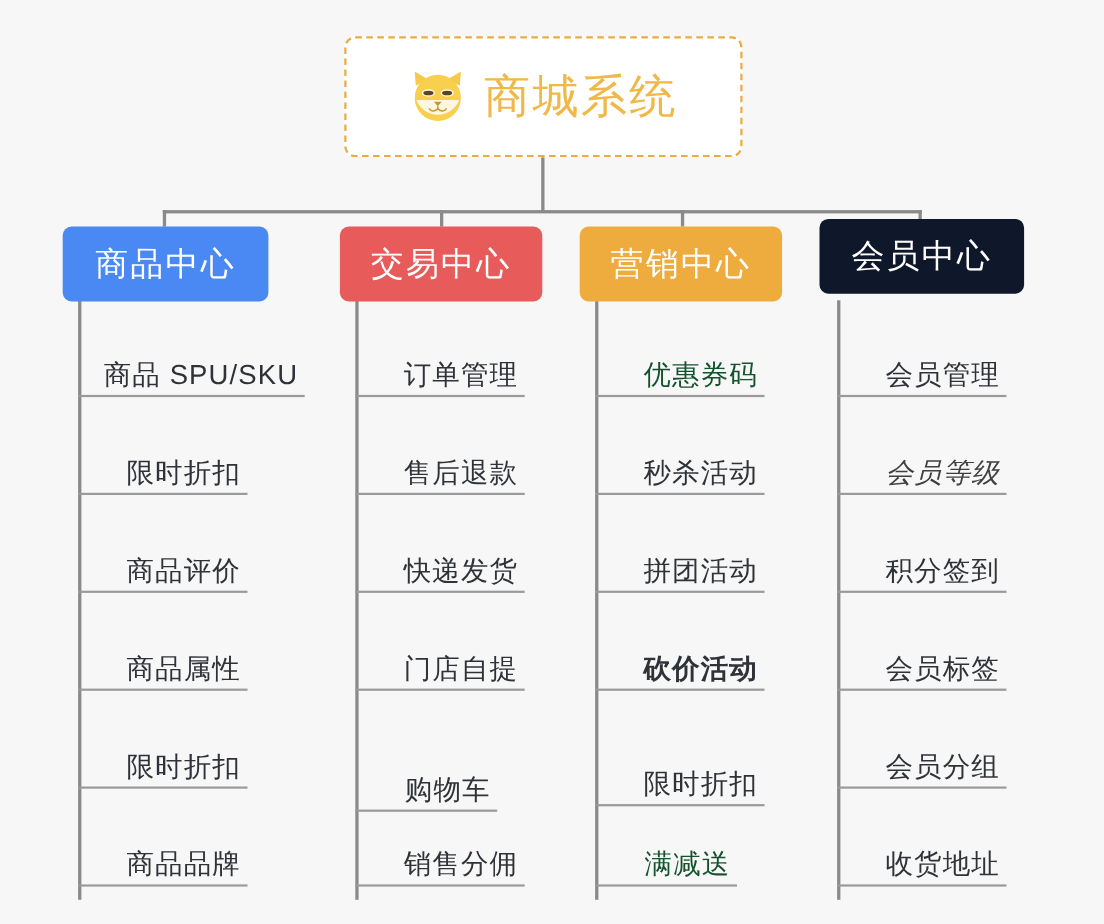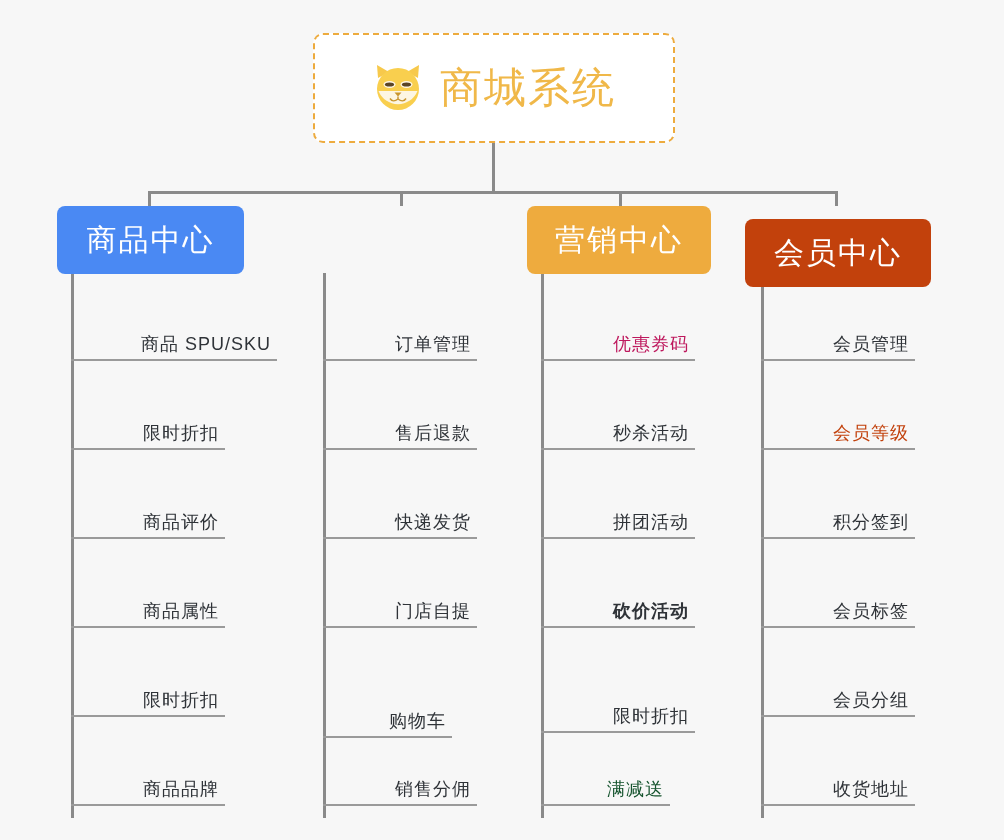--- a/index.html
+++ b/index.html
@@ -95,21 +95,21 @@
     position: absolute;
     left: 0;
     box-sizing: border-box;
     border-bottom: 2px solid #9a9a9a;
     display: flex;
     align-items: flex-end;
     justify-content: flex-end;
     padding: 0 6px 4px 0;
   }
   .leaf-label {
-    font-size: 18px;
+    font-size: 25px;
     color: #2f3338;
     letter-spacing: 1px;
     white-space: nowrap;
     line-height: 1.1;
   }
 </style>
 </head>
 <body style="background: rgb(247, 247, 247);">
 
 <div id="canvas">
@@ -165,20 +165,23 @@
         <span class="leaf-label" style="color: rgb(47, 51, 56);">商品属性</span>
       </div>
     <div class="leaf" style="top: 355px; width: 154px; height: 89px; border-bottom-color: rgb(154, 154, 154);">
         <span class="leaf-label" style="color: rgb(47, 51, 56);">限时折扣</span>
       </div>
     <div class="leaf" style="top: 444px; width: 154px; height: 89px; border-bottom-color: rgb(154, 154, 154);">
         <span class="leaf-label" style="color: rgb(47, 51, 56);">商品品牌</span>
       </div>
   </div>
 
+  <div class="cat-box" style="left: 309px; top: 206px; width: 184px; background: rgb(231, 91, 91);">
+    <span>交易中心</span>
+  </div>
   <div class="branch" style="left:323px;">
     <div class="trunk" style="height: 545px; background: rgb(138, 138, 138);"></div>
     <div class="leaf" style="top: 0px; width: 154px; height: 88px; border-bottom-color: rgb(154, 154, 154);">
         <span class="leaf-label" style="color: rgb(47, 51, 56);">订单管理</span>
       </div>
     <div class="leaf" style="top: 88px; width: 154px; height: 89px; border-bottom-color: rgb(154, 154, 154);">
         <span class="leaf-label" style="color: rgb(47, 51, 56);">售后退款</span>
       </div>
     <div class="leaf" style="top: 177px; width: 154px; height: 89px; border-bottom-color: rgb(154, 154, 154);">
         <span class="leaf-label" style="color: rgb(47, 51, 56);">快递发货</span>
@@ -193,49 +196,49 @@
         <span class="leaf-label" style="color: rgb(47, 51, 56);">销售分佣</span>
       </div>
   </div>
 
   <div class="cat-box" style="left: 527px; top: 206px; width: 184px; background: rgb(238, 171, 62);">
     <span>营销中心</span>
   </div>
   <div class="branch" style="left:541px;">
     <div class="trunk" style="height: 545px; background: rgb(138, 138, 138);"></div>
     <div class="leaf" style="top: 0px; width: 154px; height: 88px; border-bottom-color: rgb(154, 154, 154);">
-        <span class="leaf-label" style="color: #be185d;">优惠券码</span>
+        <span class="leaf-label" style="color: #14532d;">优惠券码</span>
       </div>
     <div class="leaf" style="top: 88px; width: 154px; height: 89px; border-bottom-color: rgb(154, 154, 154);">
         <span class="leaf-label" style="color: rgb(47, 51, 56);">秒杀活动</span>
       </div>
     <div class="leaf" style="top: 177px; width: 154px; height: 89px; border-bottom-color: rgb(154, 154, 154);">
         <span class="leaf-label" style="color: rgb(47, 51, 56);">拼团活动</span>
       </div>
     <div class="leaf" style="top: 266px; width: 154px; height: 89px; border-bottom-color: rgb(154, 154, 154); font-weight: bold;">
         <span class="leaf-label" style="color: rgb(47, 51, 56);">砍价活动</span>
       </div>
     <div class="leaf" style="top: 371px; width: 154px; height: 89px; border-bottom-color: rgb(154, 154, 154);">
         <span class="leaf-label" style="color: rgb(47, 51, 56);">限时折扣</span>
       </div>
     <div class="leaf" style="top: 444px; width: 129px; height: 89px; border-bottom-color: rgb(154, 154, 154);">
         <span class="leaf-label" style="color: #14532d;">满减送</span>
       </div>
   </div>
 
-  <div class="cat-box" style="left: 745px; top: 219px; width: 186px; background: #c2410c; text-align: right;">
+  <div class="cat-box" style="left: 745px; top: 199px; width: 186px; background: #0f172a; text-align: right;">
     <span>会员中心</span>
   </div>
   <div class="branch" style="left:761px;">
     <div class="trunk" style="height: 545px; background: rgb(138, 138, 138);"></div>
     <div class="leaf" style="top: 0px; width: 154px; height: 88px; border-bottom-color: rgb(154, 154, 154);">
         <span class="leaf-label" style="color: rgb(47, 51, 56);">会员管理</span>
       </div>
     <div class="leaf" style="top: 88px; width: 154px; height: 89px; border-bottom-color: rgb(154, 154, 154);">
-        <span class="leaf-label" style="color: #c2410c;">会员等级</span>
+        <span class="leaf-label" style="color: #404040; font-style: italic;">会员等级</span>
       </div>
     <div class="leaf" style="top: 177px; width: 154px; height: 89px; border-bottom-color: rgb(154, 154, 154);">
         <span class="leaf-label" style="color: rgb(47, 51, 56);">积分签到</span>
       </div>
     <div class="leaf" style="top: 266px; width: 154px; height: 89px; border-bottom-color: rgb(154, 154, 154);">
         <span class="leaf-label" style="color: rgb(47, 51, 56);">会员标签</span>
       </div>
     <div class="leaf" style="top: 355px; width: 154px; height: 89px; border-bottom-color: rgb(154, 154, 154);">
         <span class="leaf-label" style="color: rgb(47, 51, 56);">会员分组</span>
       </div>

